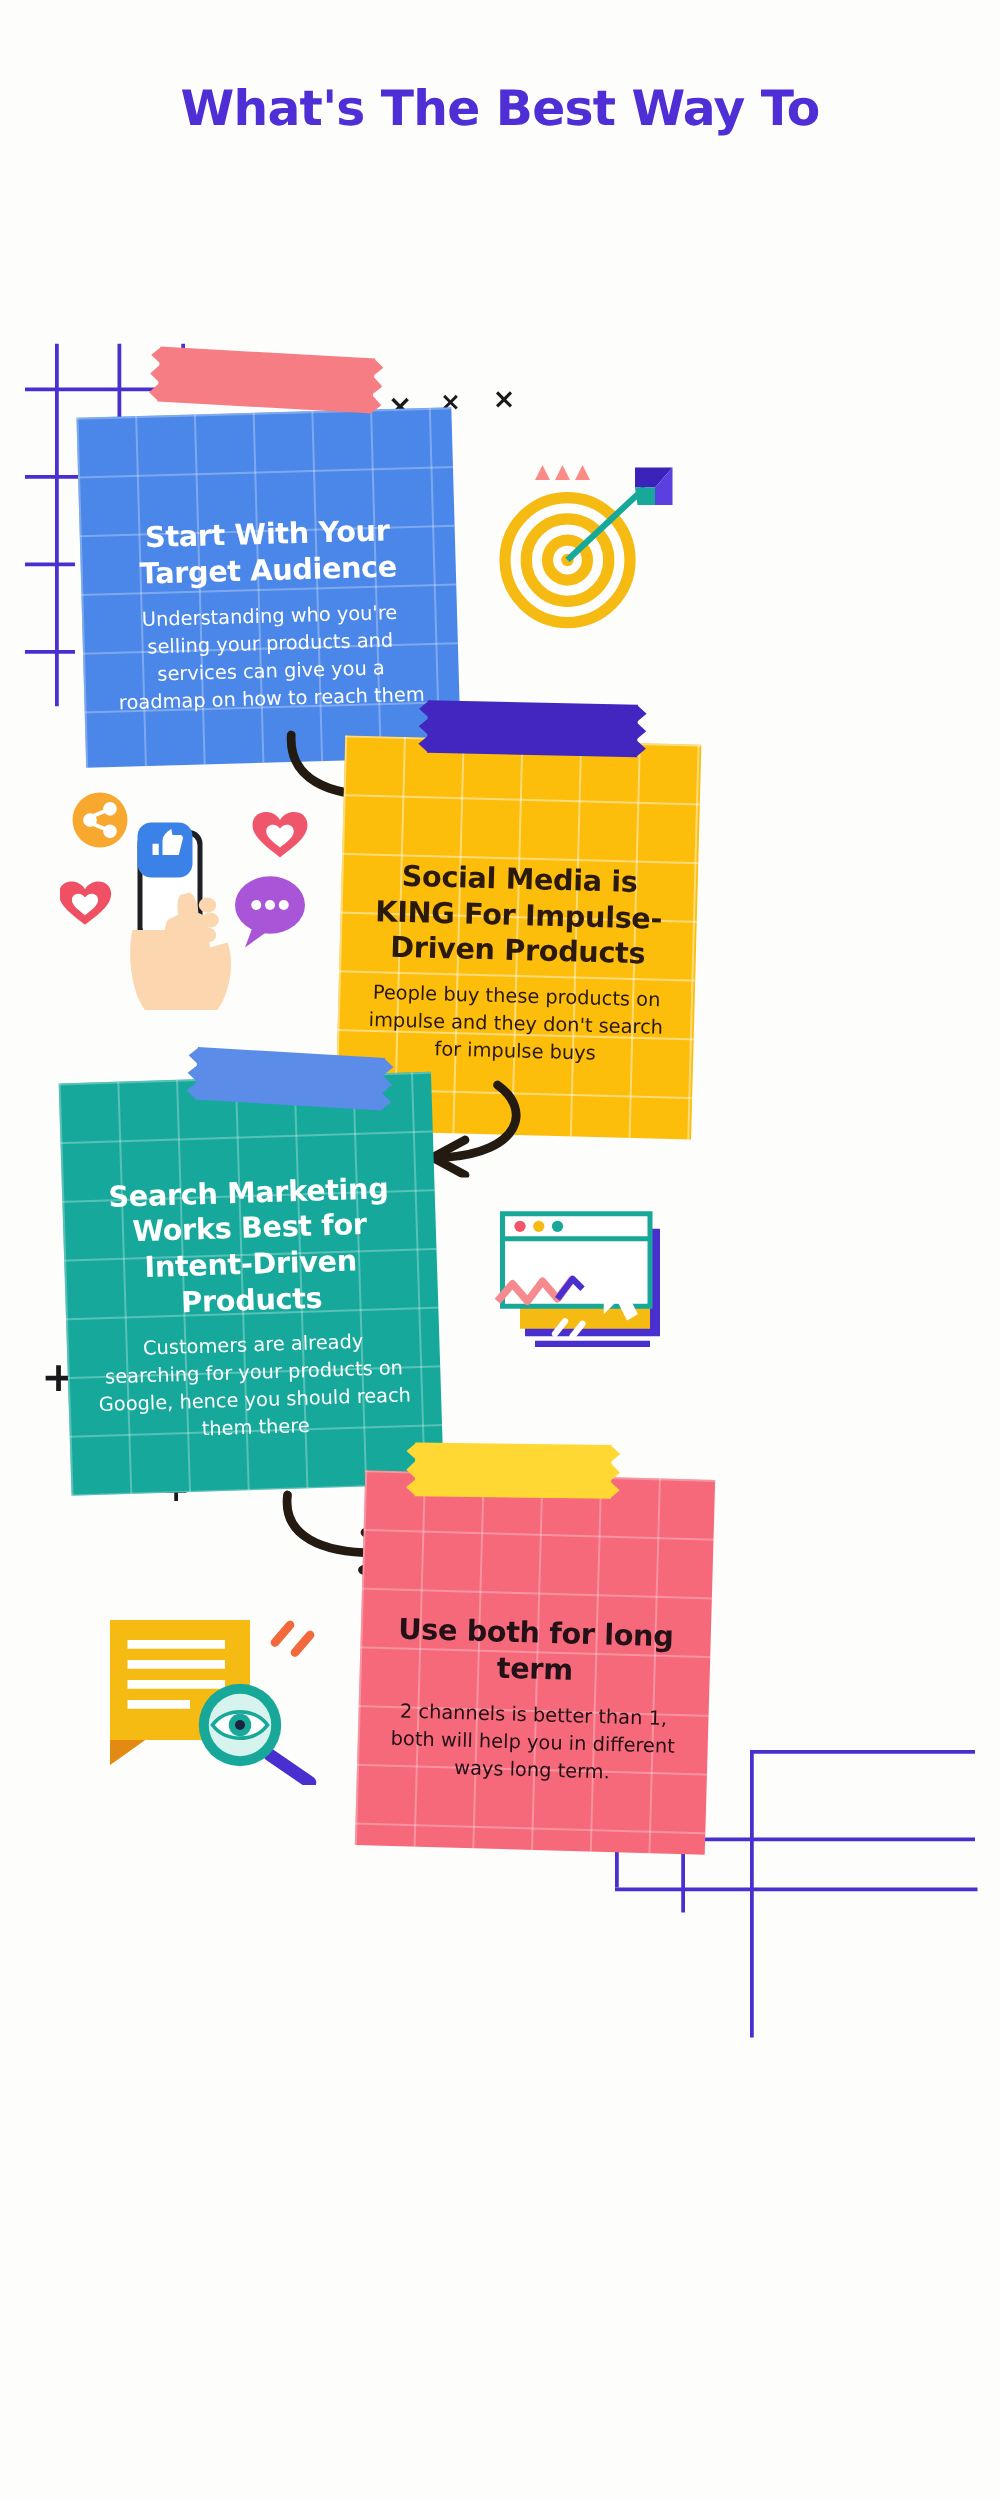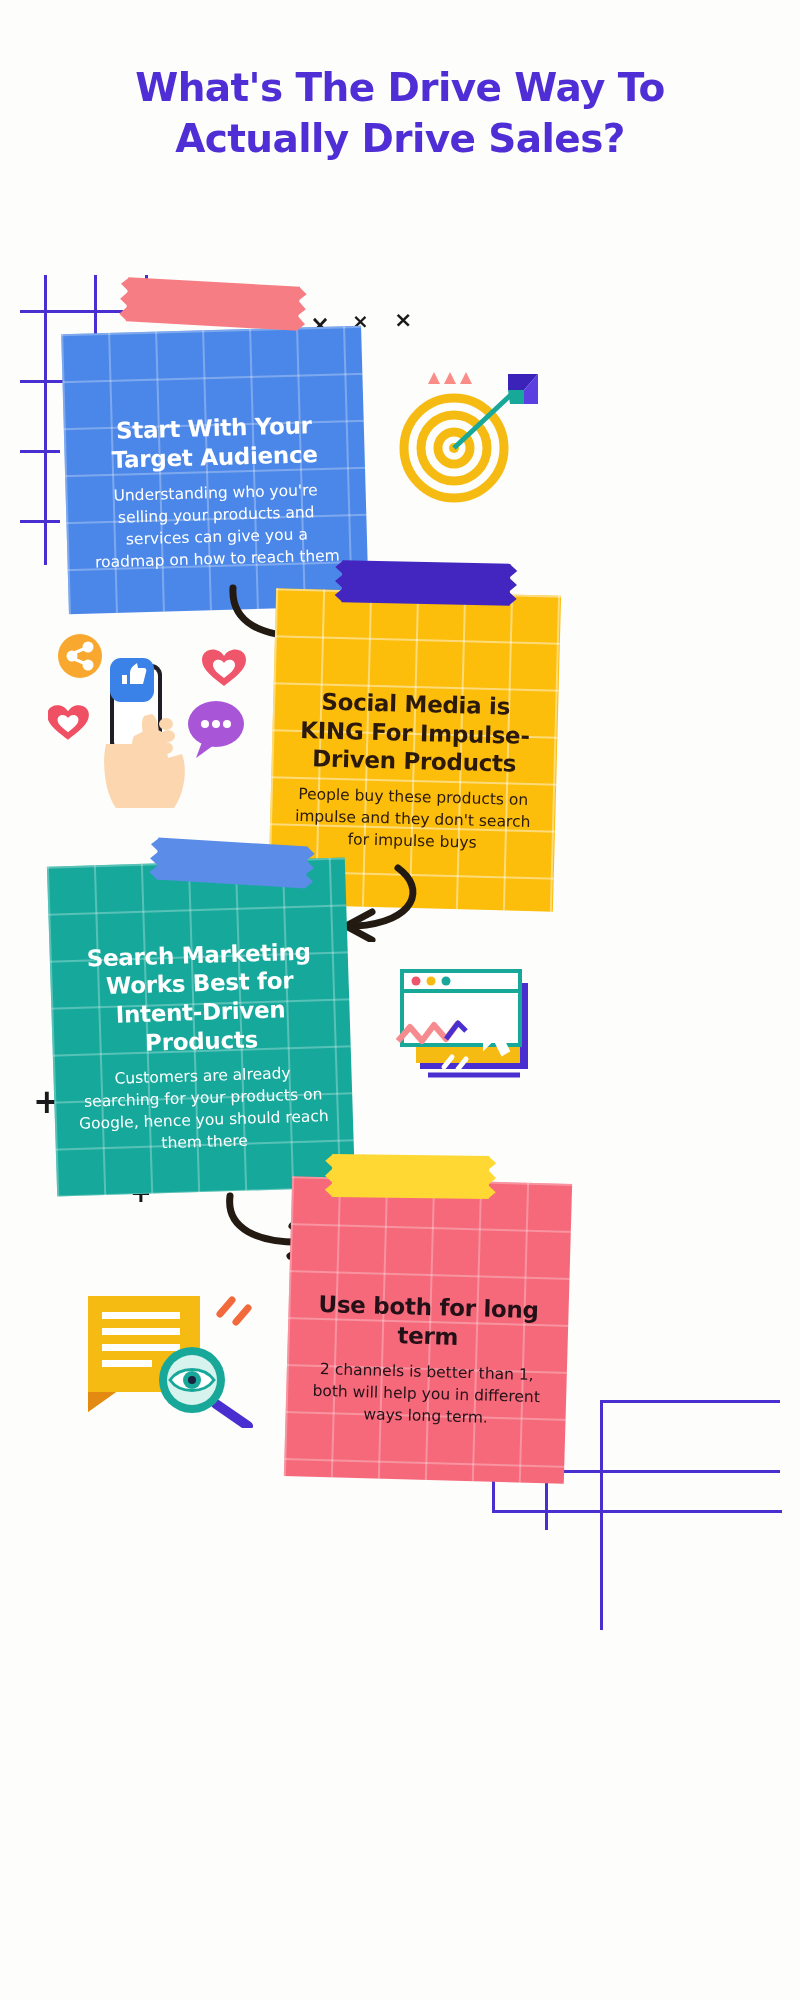--- a/index.html
+++ b/index.html
@@ -111,22 +111,21 @@
   <div class="xmark" style="left:310px; top:313px; font-size:24px;">×</div>
   <div class="xmark" style="left:352px; top:311px; font-size:20px;">×</div>
   <div class="xmark" style="left:394px; top:309px; font-size:22px;">×</div>
 
   <div class="plusmark" style="left:33px;  top:1085px; font-size:33px;">+</div>
   <div class="plusmark" style="left:65px;  top:1118px; font-size:30px;">+</div>
   <div class="plusmark" style="left:93px;  top:1148px; font-size:28px;">+</div>
   <div class="plusmark" style="left:130px; top:1180px; font-size:26px;">+</div>
 
   <div id="title">
-    <div>What's The Drive Way To</div>
-    <div>Actually Drive Sales?</div>
+    <div>What's The Best Way To</div>
   </div>
 
   <div class="card c-blue" style="left:65px; top:330px; width:300px; height:280px; transform:rotate(-1.6deg);">
     <div class="grid-tex"></div>
     <h3 style="margin-top:44px;">Start With Your Target Audience</h3>
     <p>Understanding who you're selling your products and services can give you a roadmap on how to reach them</p>
   </div>
 
   <div class="tape" style="left:118px; top:282px; width:190px; height:44px; transform:rotate(3.2deg);">
     <div class="body" style="background:#f77d84;"></div>

